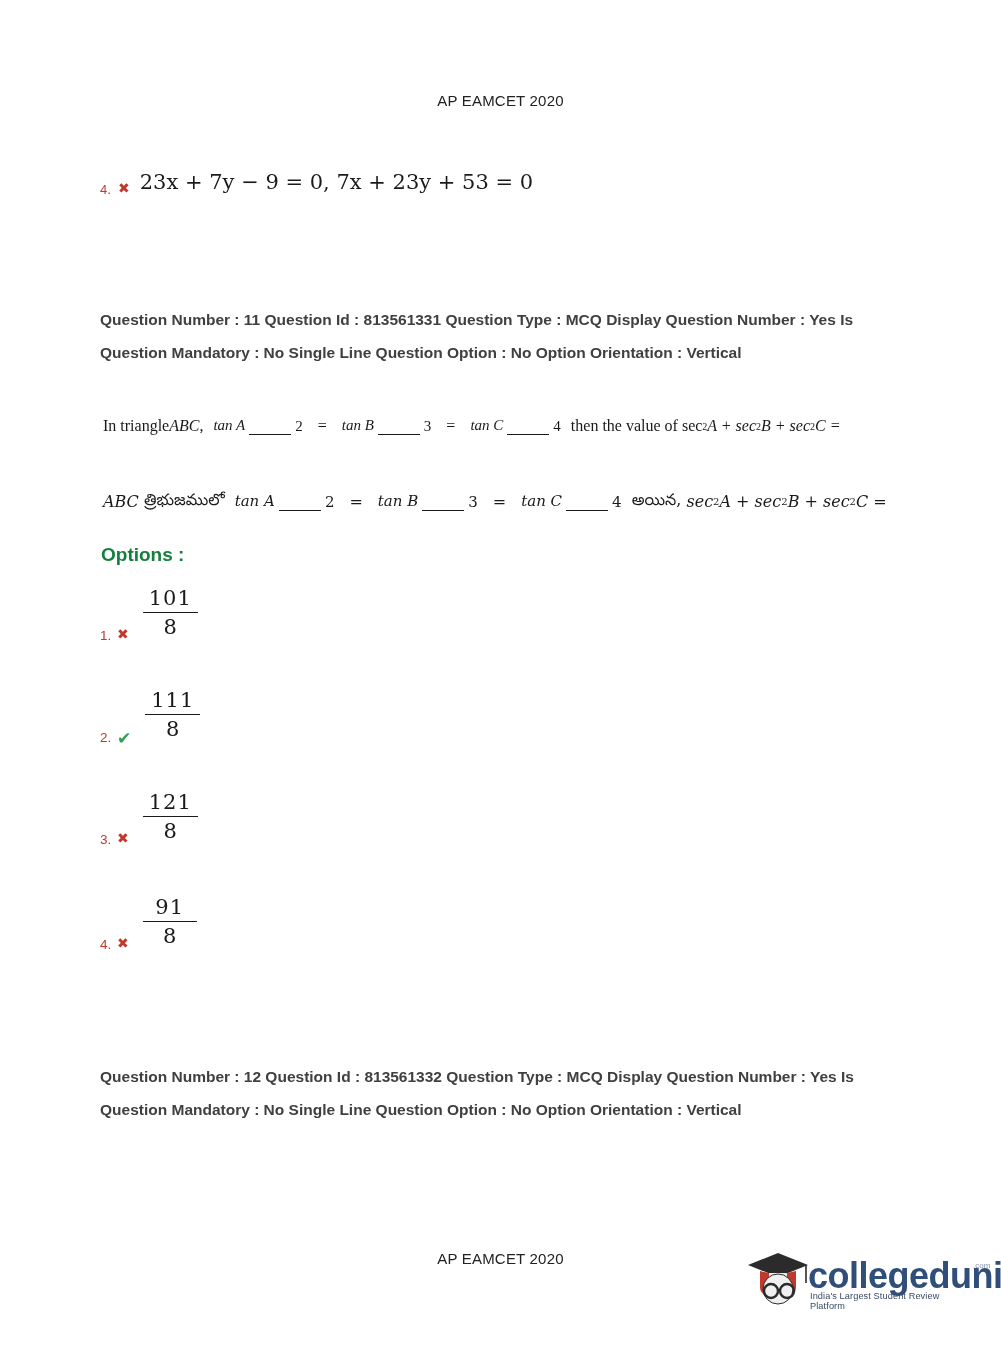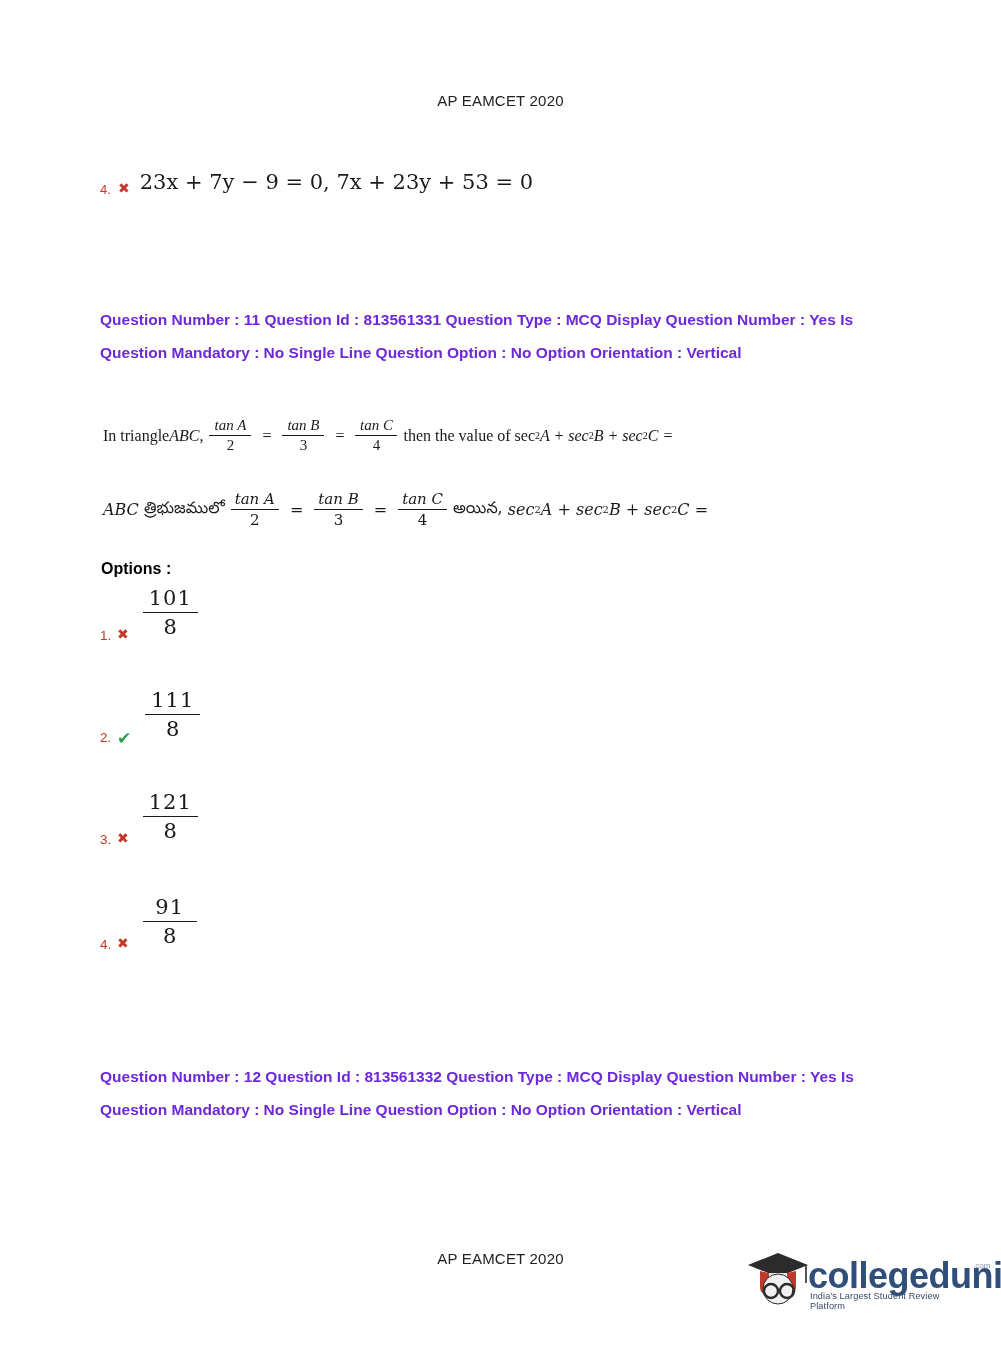--- a/index.html
+++ b/index.html
@@ -72,21 +72,21 @@
   }
 
   
   .qmeta {
     position: absolute;
     left: 100px;
     width: 790px;
     font-size: 15.5px;
     font-weight: bold;
     line-height: 33px;
-    color: #6d28d9;
+    color: #404040;
   }
   #qmeta-11 { top: 303px; }
   #qmeta-12 { top: 1060px; }
 
   .qbody-en {
     position: absolute;
     left: 103px;
     top: 417px;
     font-family: Liberation Serif, serif;
     font-size: 16px;
@@ -102,22 +102,22 @@
     font-family: "DejaVu Serif", serif;
     font-size: 16px;
     color: #1a1a1a;
     display: flex;
     align-items: center;
     white-space: nowrap;
   }
   .it { font-style: italic; }
   .frac {
     display: inline-flex;
-    flex-direction: column;
-    align-items: center;
+    flex-direction: row;
+    align-items: flex-end;
     vertical-align: middle;
     margin: 0 6px;
     font-style: normal;
   }
   .frac .top {
     padding: 0 4px 1px 4px;
     font-size: 15px;
     font-style: italic;
   }
   .frac .bar {
@@ -128,24 +128,24 @@
   .frac .bot {
     padding: 1px 4px 0 4px;
     font-size: 15px;
   }
   .eqsign { margin: 0 5px; font-style: normal; }
   sup.sq { font-size: 10px; vertical-align: super; font-style: normal; }
 
   .options-label {
     position: absolute;
     left: 101px;
-    top: 560px;
-    font-size: 16px;
+    top: 544px;
+    font-size: 19px;
     font-weight: bold;
-    color: #000000;
+    color: #15803d;
   }
 
   .option-row {
     position: absolute;
     left: 100px;
     display: flex;
     align-items: flex-start;
   }
   #option-1 { top: 586px; }
   #option-2 { top: 688px; }

